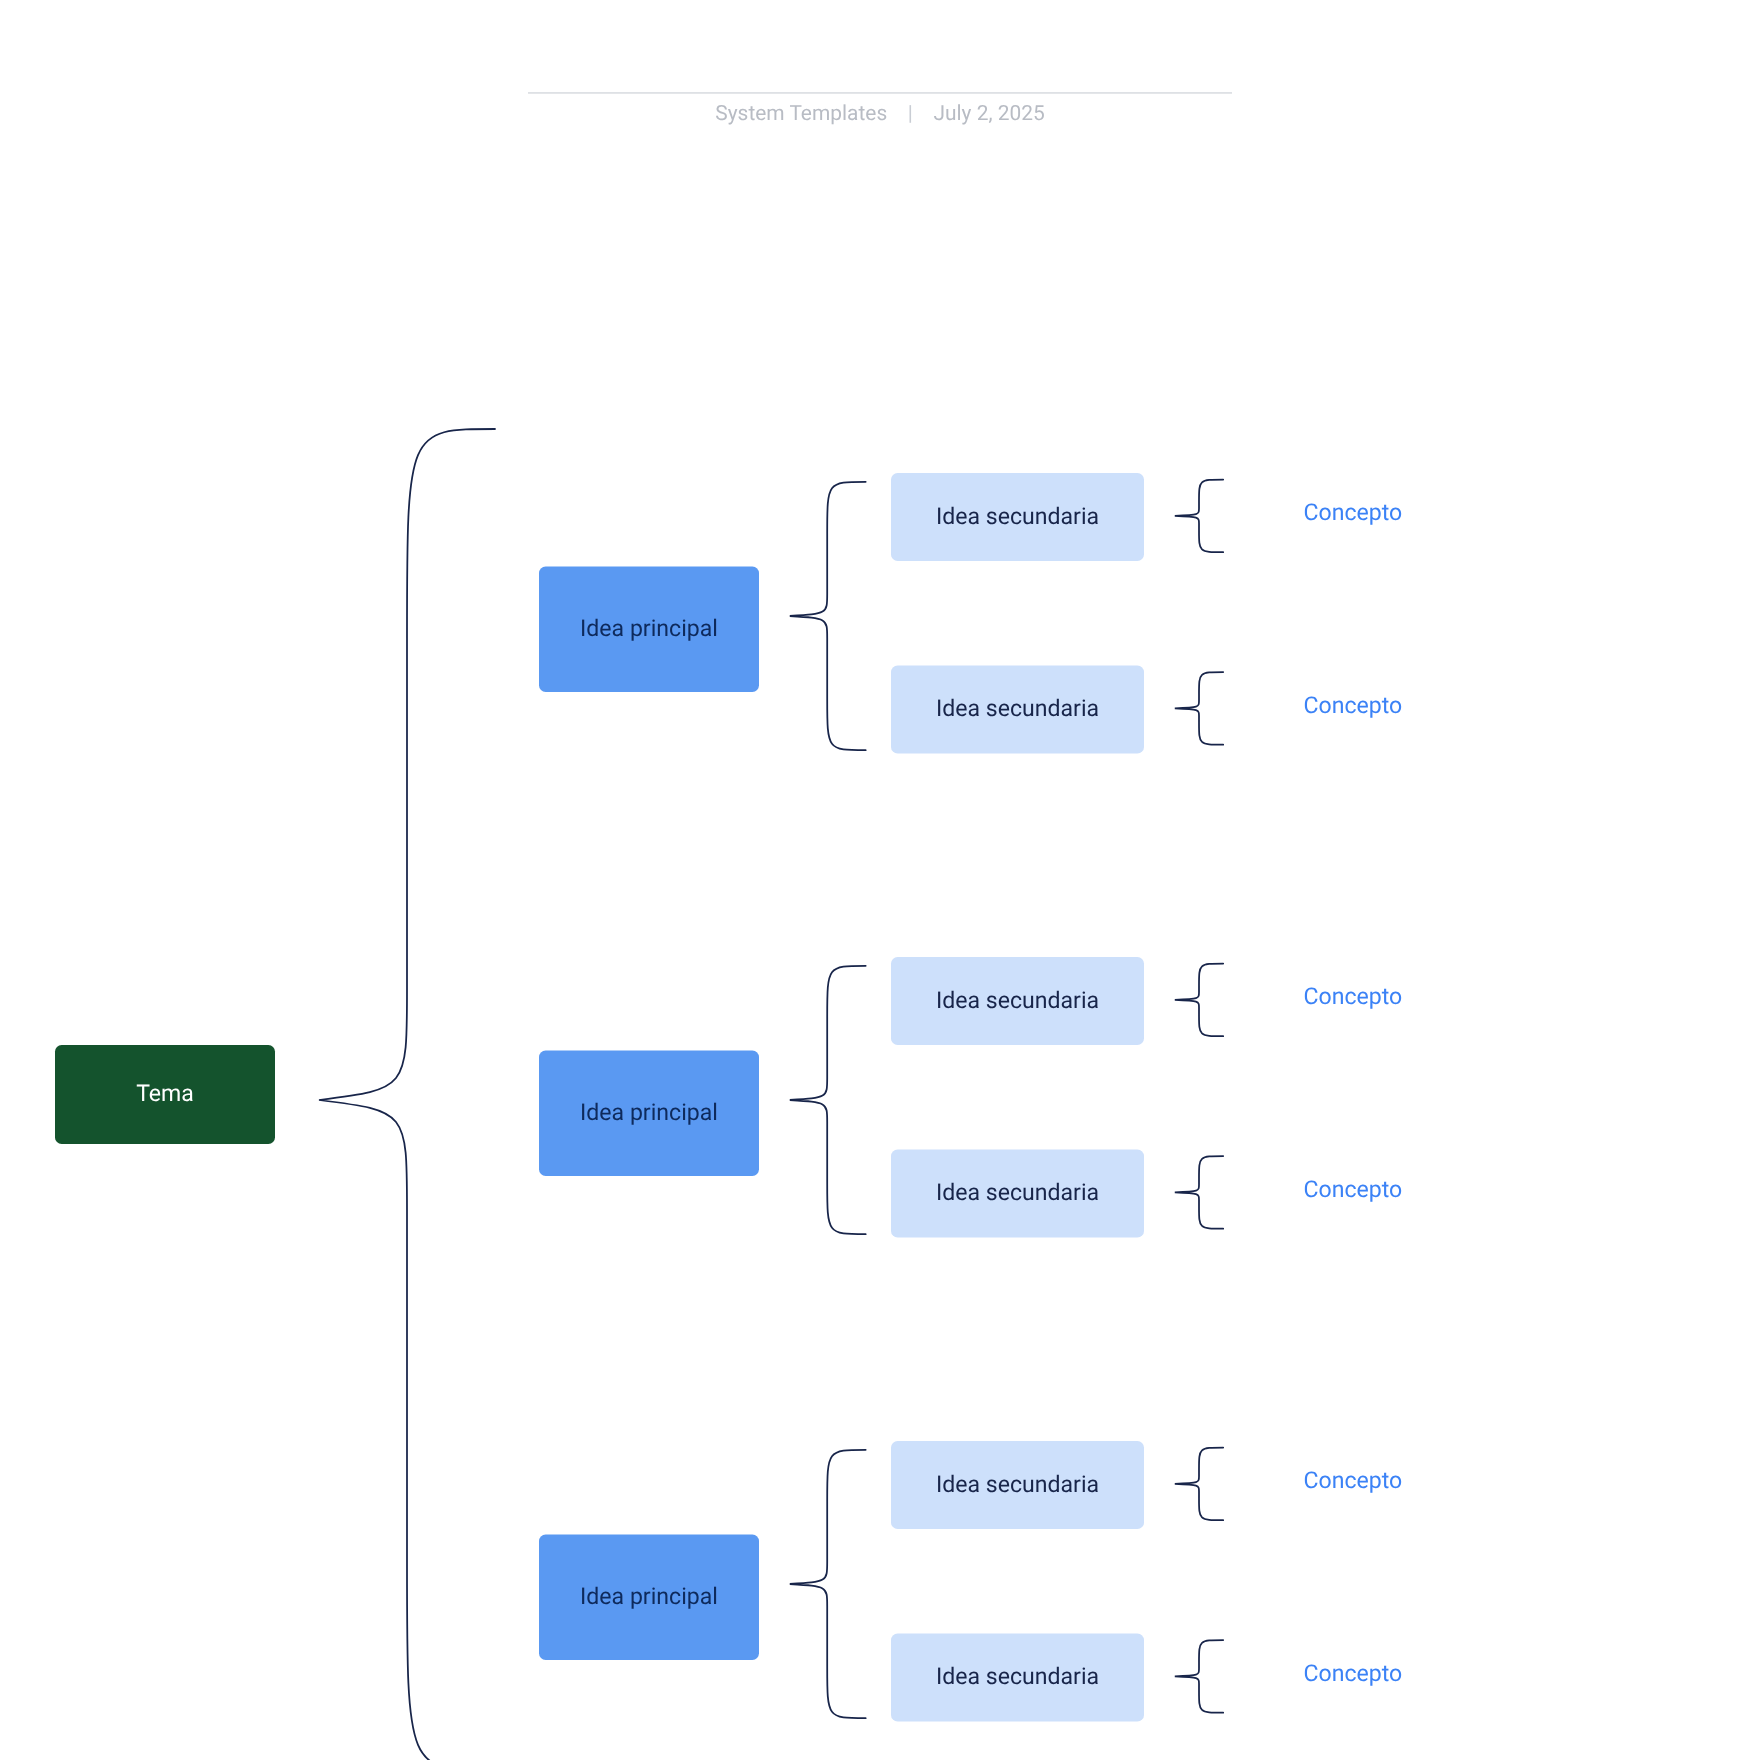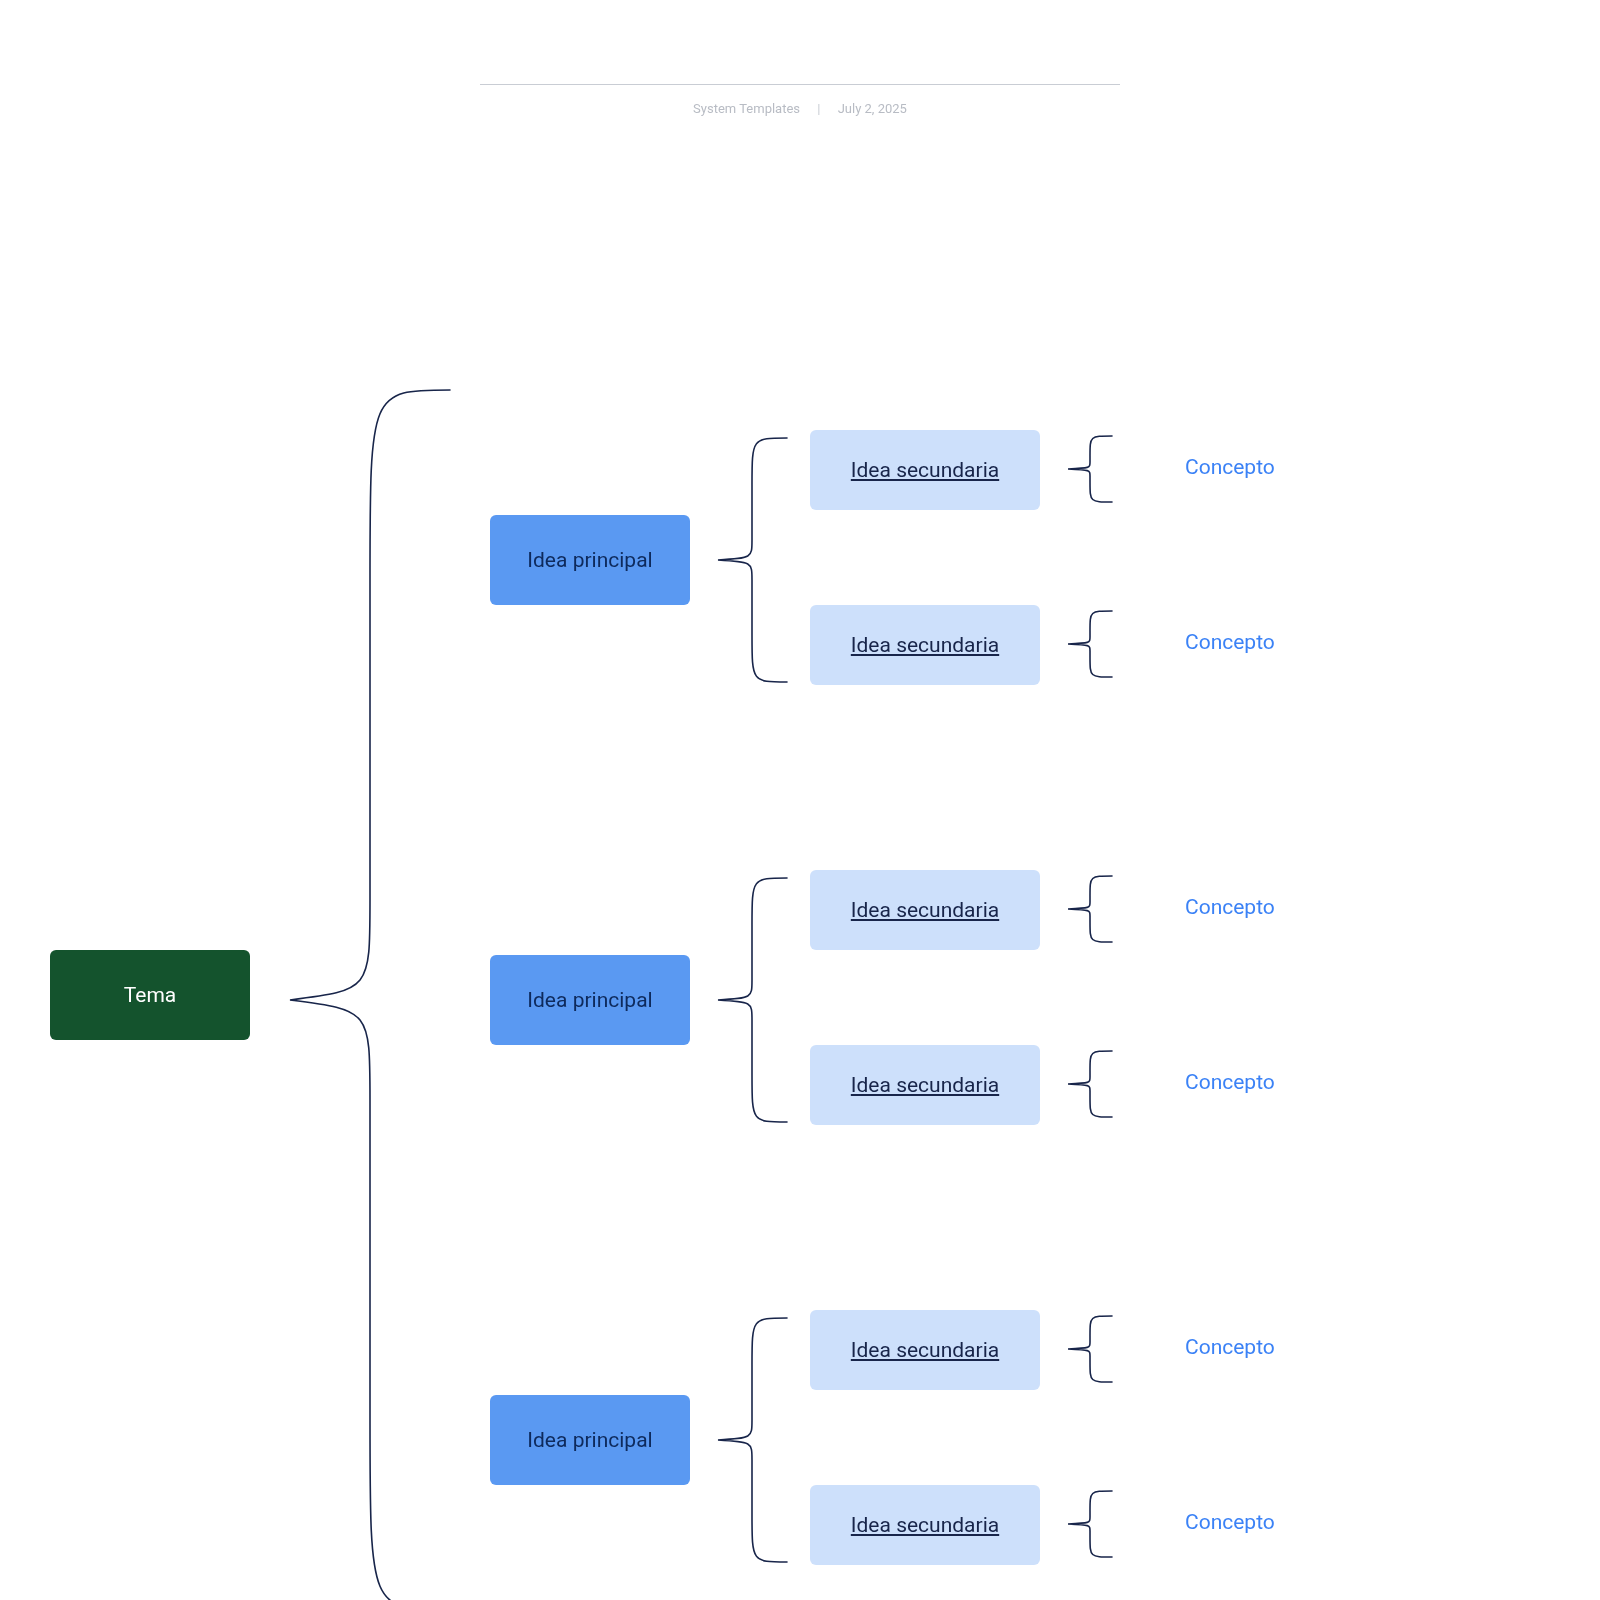--- a/index.html
+++ b/index.html
@@ -3,35 +3,35 @@
 <meta charset="utf-8">
 <style>
   html,body{margin:0;padding:0;width:1600px;height:1600px;background:#ffffff;
     font-family:-apple-system,BlinkMacSystemFont,"Segoe UI",Roboto,Helvetica,Arial,sans-serif;}
   .page{position:relative;width:1600px;height:1600px;}
 
   
   .hdr{position:absolute;left:0;right:0;top:70px;text-align:center;}
   .hdr h1{margin:0;font-size:36px;font-weight:600;color:#b8bcc4;letter-spacing:.3px;}
   .hdr .rule{margin:14px auto 0;width:640px;height:1px;background:#c9cdd4;}
-  .hdr .sub{margin-top:16px;font-size:13px;color:#b8bcc4;}
+  .hdr .sub{margin-top:6px;font-size:19px;color:#b8bcc4;}
   .hdr .sub .sep{display:inline-block;margin:0 14px;color:#c9cdd4;}
 
   
   .box{position:absolute;display:flex;align-items:center;justify-content:center;
        border-radius:6px;font-size:21px;}
   .tema    {left:50px; top:950px; width:200px;height:90px;background:#14532d;color:#fff;}
-  .idea    {width:200px;height:90px;background:#5a99f2;color:#0e2a5c;}
+  .idea    {width:200px;height:114px;background:#5a99f2;color:#0e2a5c;}
   .sec     {width:230px;height:80px;background:#cde0fb;color:#18254a;}
   .concept {position:absolute;font-size:21px;color:#3b82f6;}
   
   .idea1{left:490px;top:515px;}
   .idea2{left:490px;top:955px;}
   .idea3{left:490px;top:1395px;}
-  .secA{left:810px;text-decoration:underline;}
+  .secA{left:810px;}
   
   .cpt{left:1185px;}
 
   
   svg.brace{position:absolute;overflow:visible;}
   svg.brace path{stroke:#18254a;stroke-width:1.6;fill:none;stroke-linecap:round;}
 </style>
 </head>
 <body>
 

